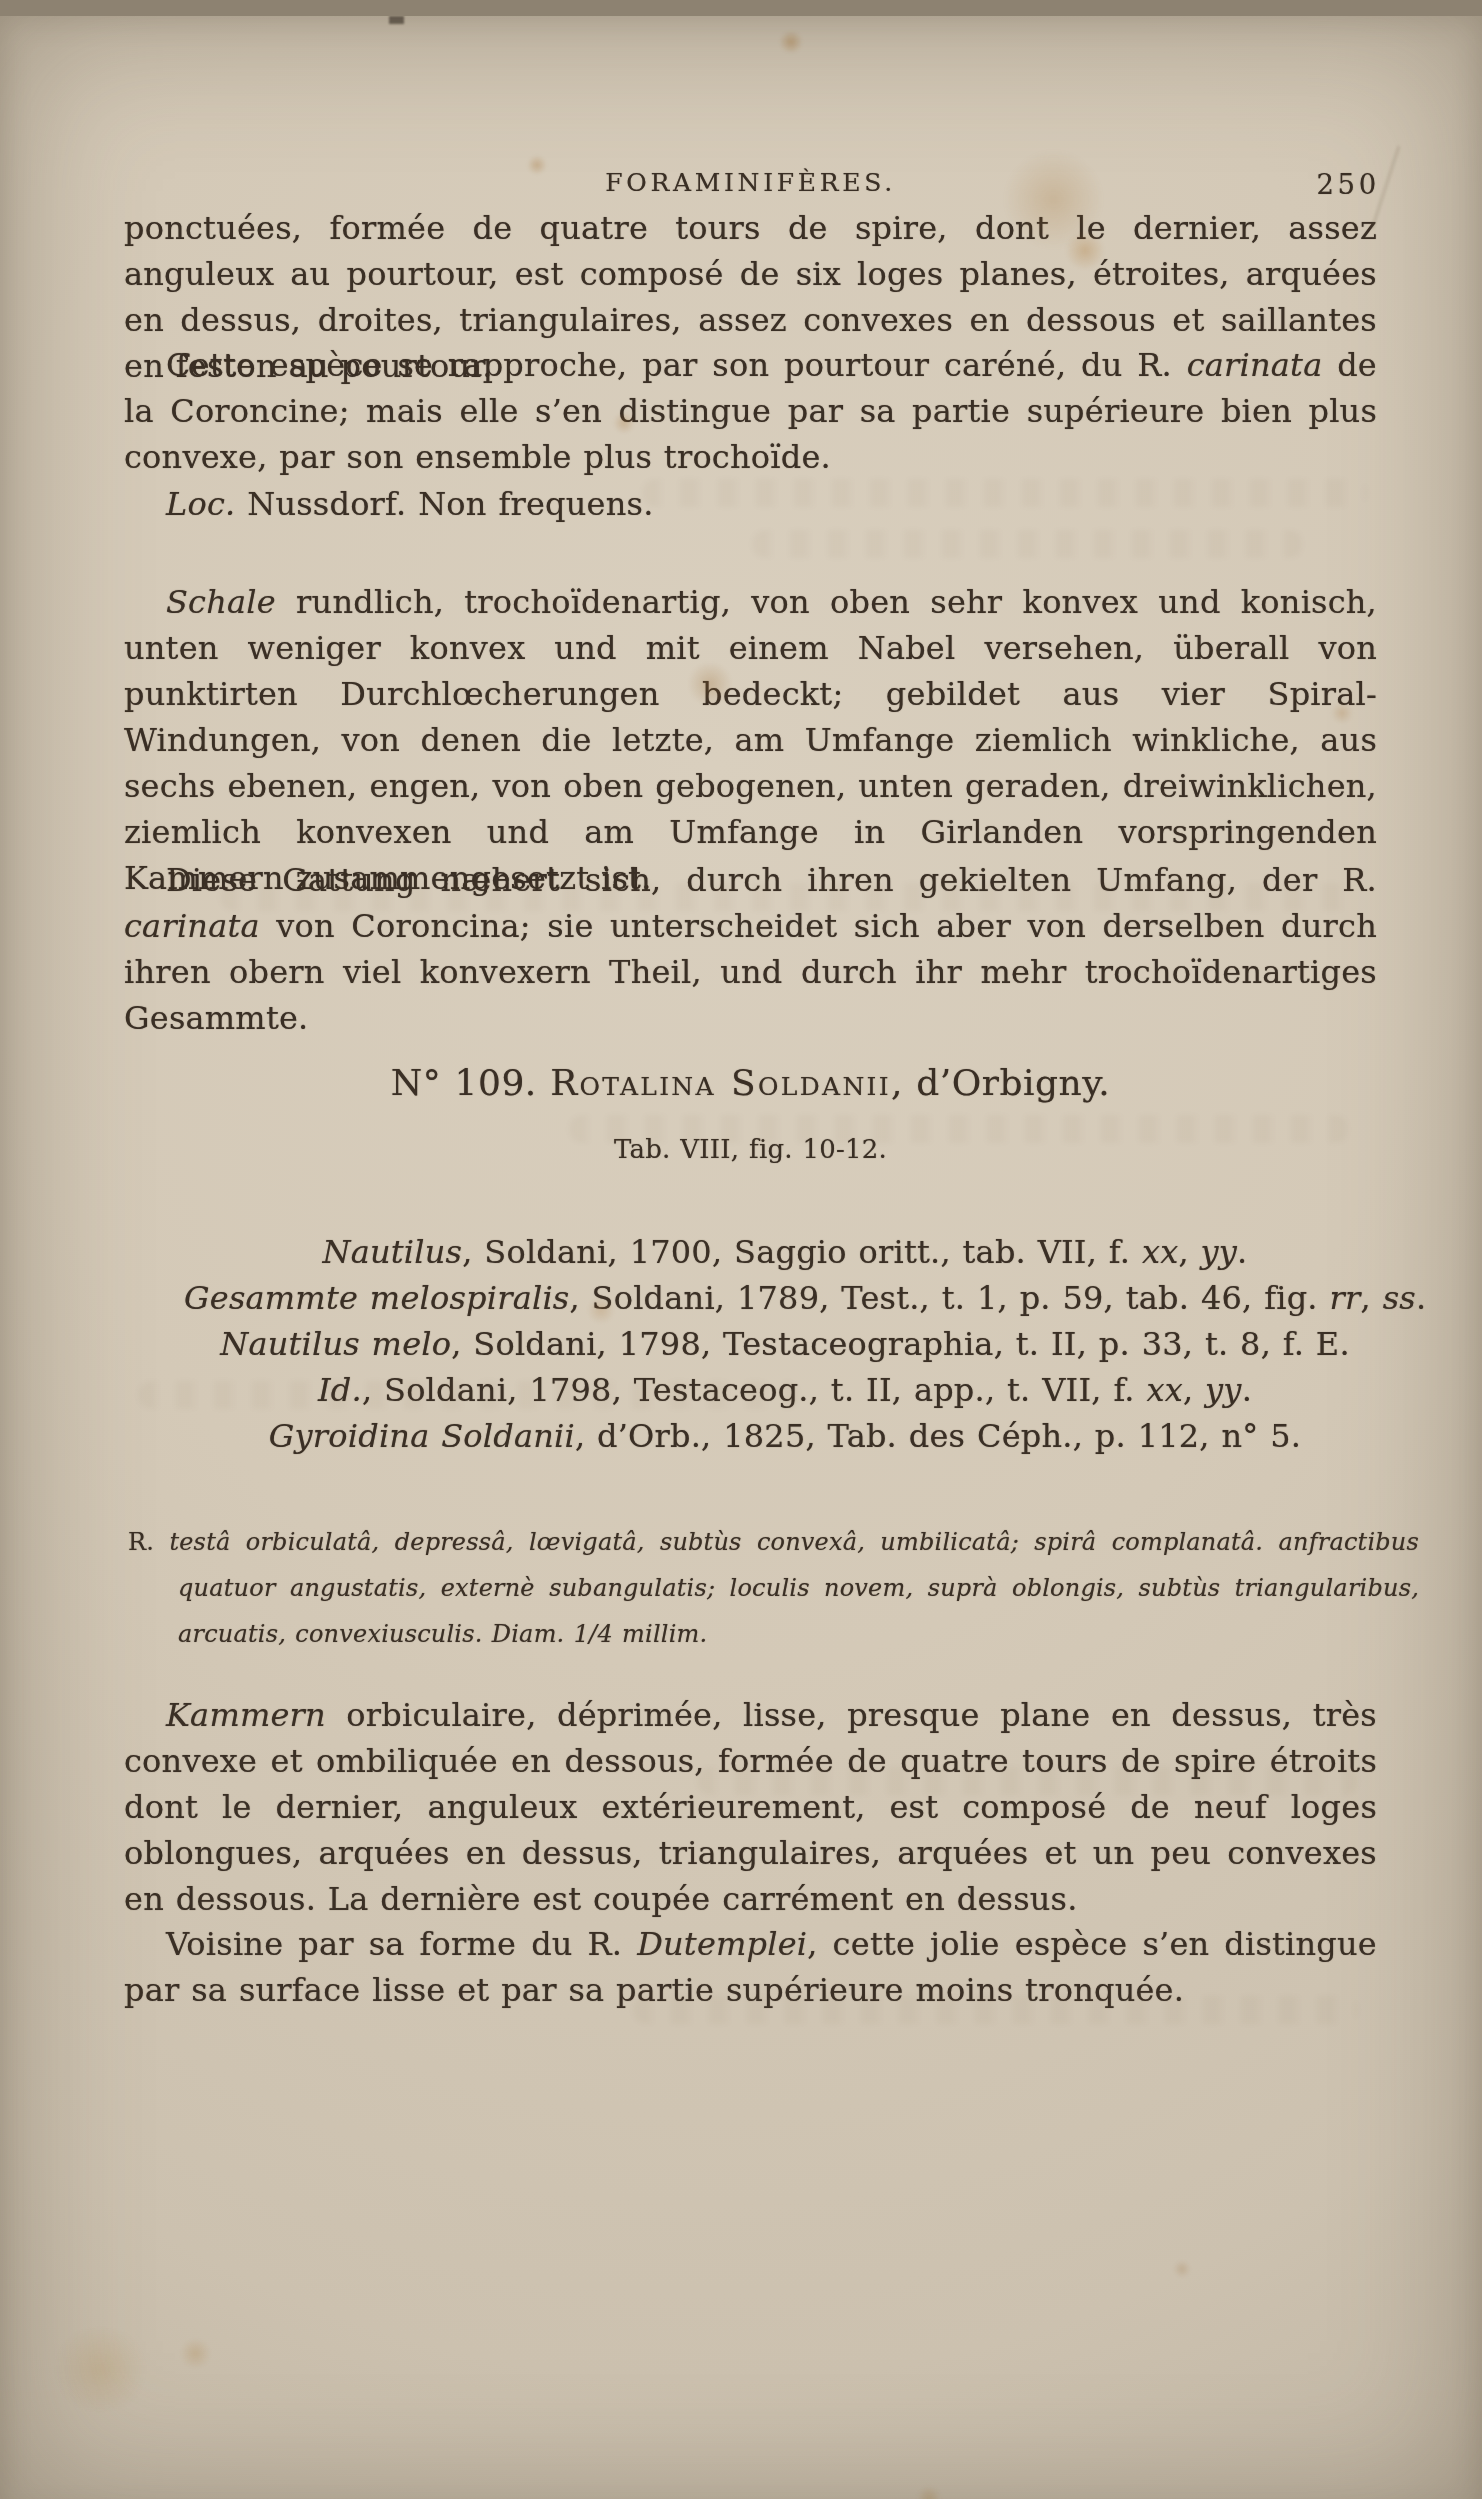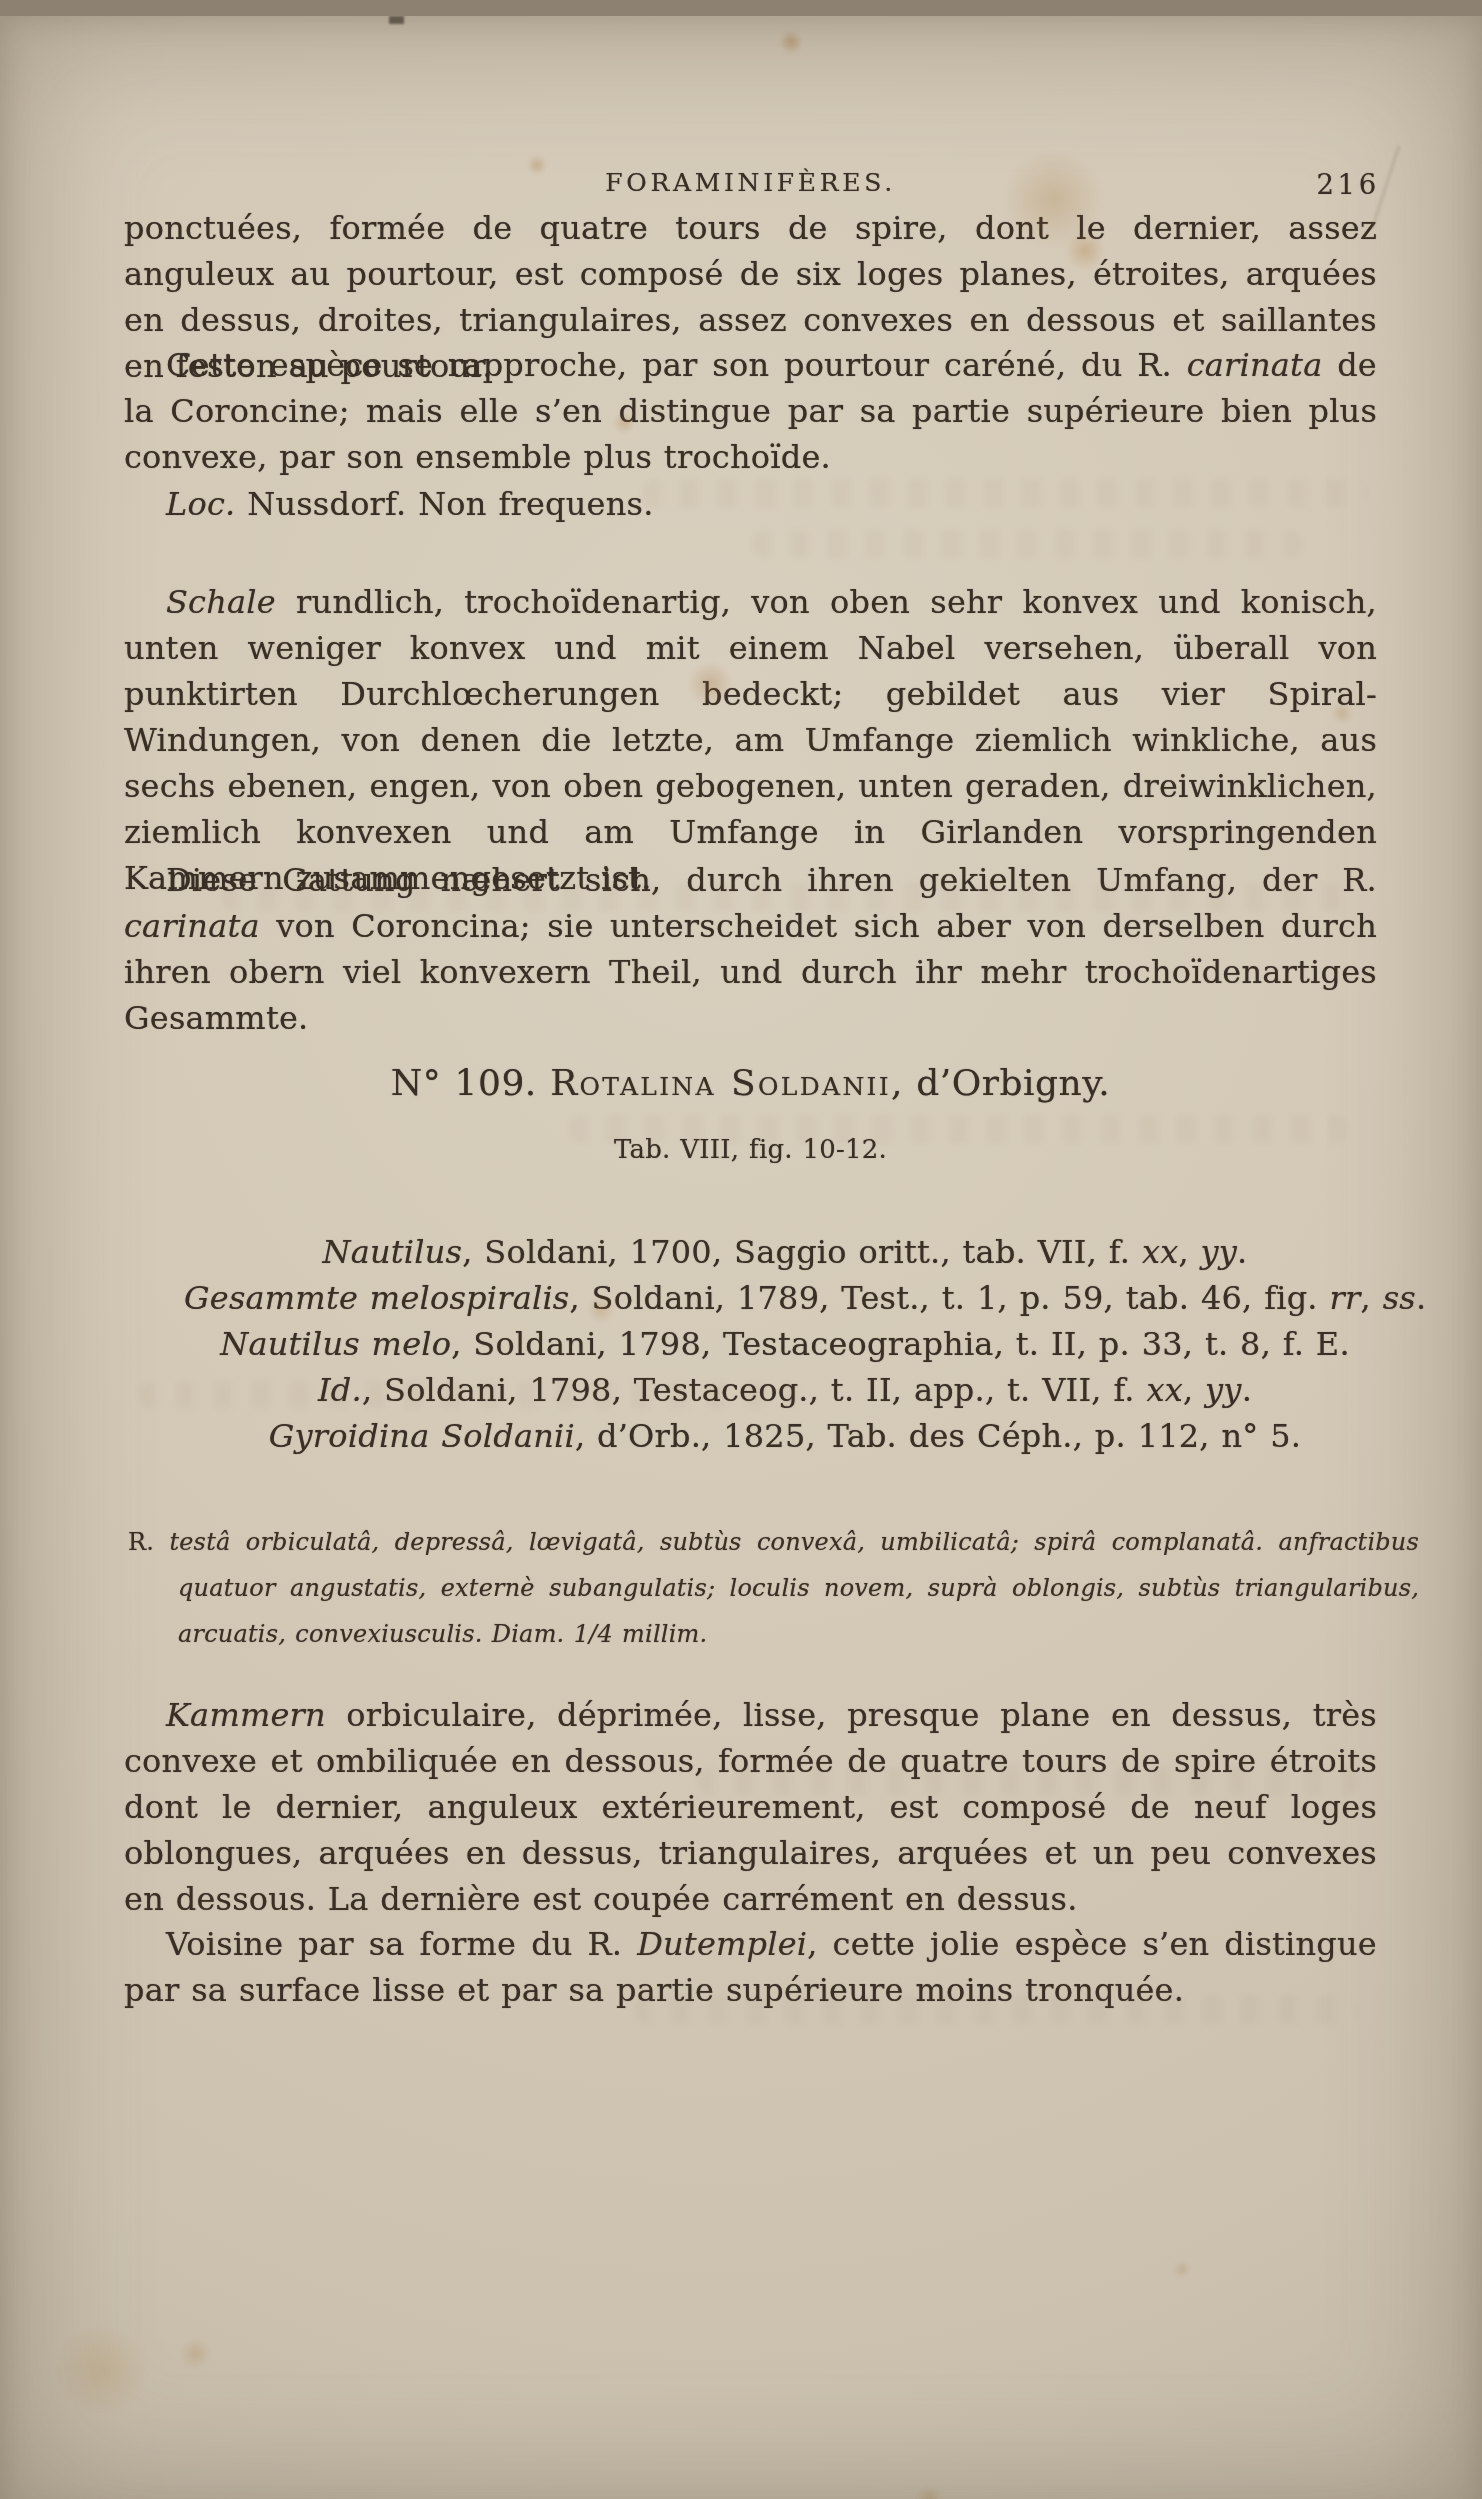--- a/index.html
+++ b/index.html
@@ -60,21 +60,21 @@
           filter:blur(1.4px);}
   .notch{position:absolute;pointer-events:none;background:#6b6257;
          filter:blur(0.9px);}
 </style>
 </head>
 <body>
 
 <div class="page">
 
   <div class="running-title">FORAMINIFÈRES.</div>
-  <div class="page-number">216</div>
+  <div class="page-number">250</div>
 
   <div class="blk" style="top:189px">ponctuées, formée de quatre tours de spire, dont le dernier, assez anguleux au pourtour, est composé de six loges planes, étroites, arquées en dessus, droites, triangulaires, assez convexes en dessous et saillantes en feston au pourtour.</div>
 
   <div class="blk ind" style="top:326px">Cette espèce se rapproche, par son pourtour caréné, du R. <i>carinata</i> de la Coroncine; mais elle s’en distingue par sa partie supérieure bien plus convexe, par son ensemble plus trochoïde.</div>
 
   <div class="blk ind" style="top:465px;text-align:left"><i>Loc.</i> Nussdorf. Non frequens.</div>
 
   <div class="blk ind" style="top:563px"><i>Schale</i> rundlich, trochoïdenartig, von oben sehr konvex und konisch, unten weniger konvex und mit einem Nabel versehen, überall von punktirten Durchlœcherungen bedeckt; gebildet aus vier Spiral-Windungen, von denen die letzte, am Umfange ziemlich winkliche, aus sechs ebenen, engen, von oben gebogenen, unten geraden, dreiwinklichen, ziemlich konvexen und am Umfange in Girlanden vorspringenden Kammern zusammengesetzt ist.</div>
 
   <div class="blk ind" style="top:841px">Diese Gattung næhert sich, durch ihren gekielten Umfang, der R. <i>carinata</i> von Coroncina; sie unterscheidet sich aber von derselben durch ihren obern viel konvexern Theil, und durch ihr mehr trochoïdenartiges Gesammte.</div>

